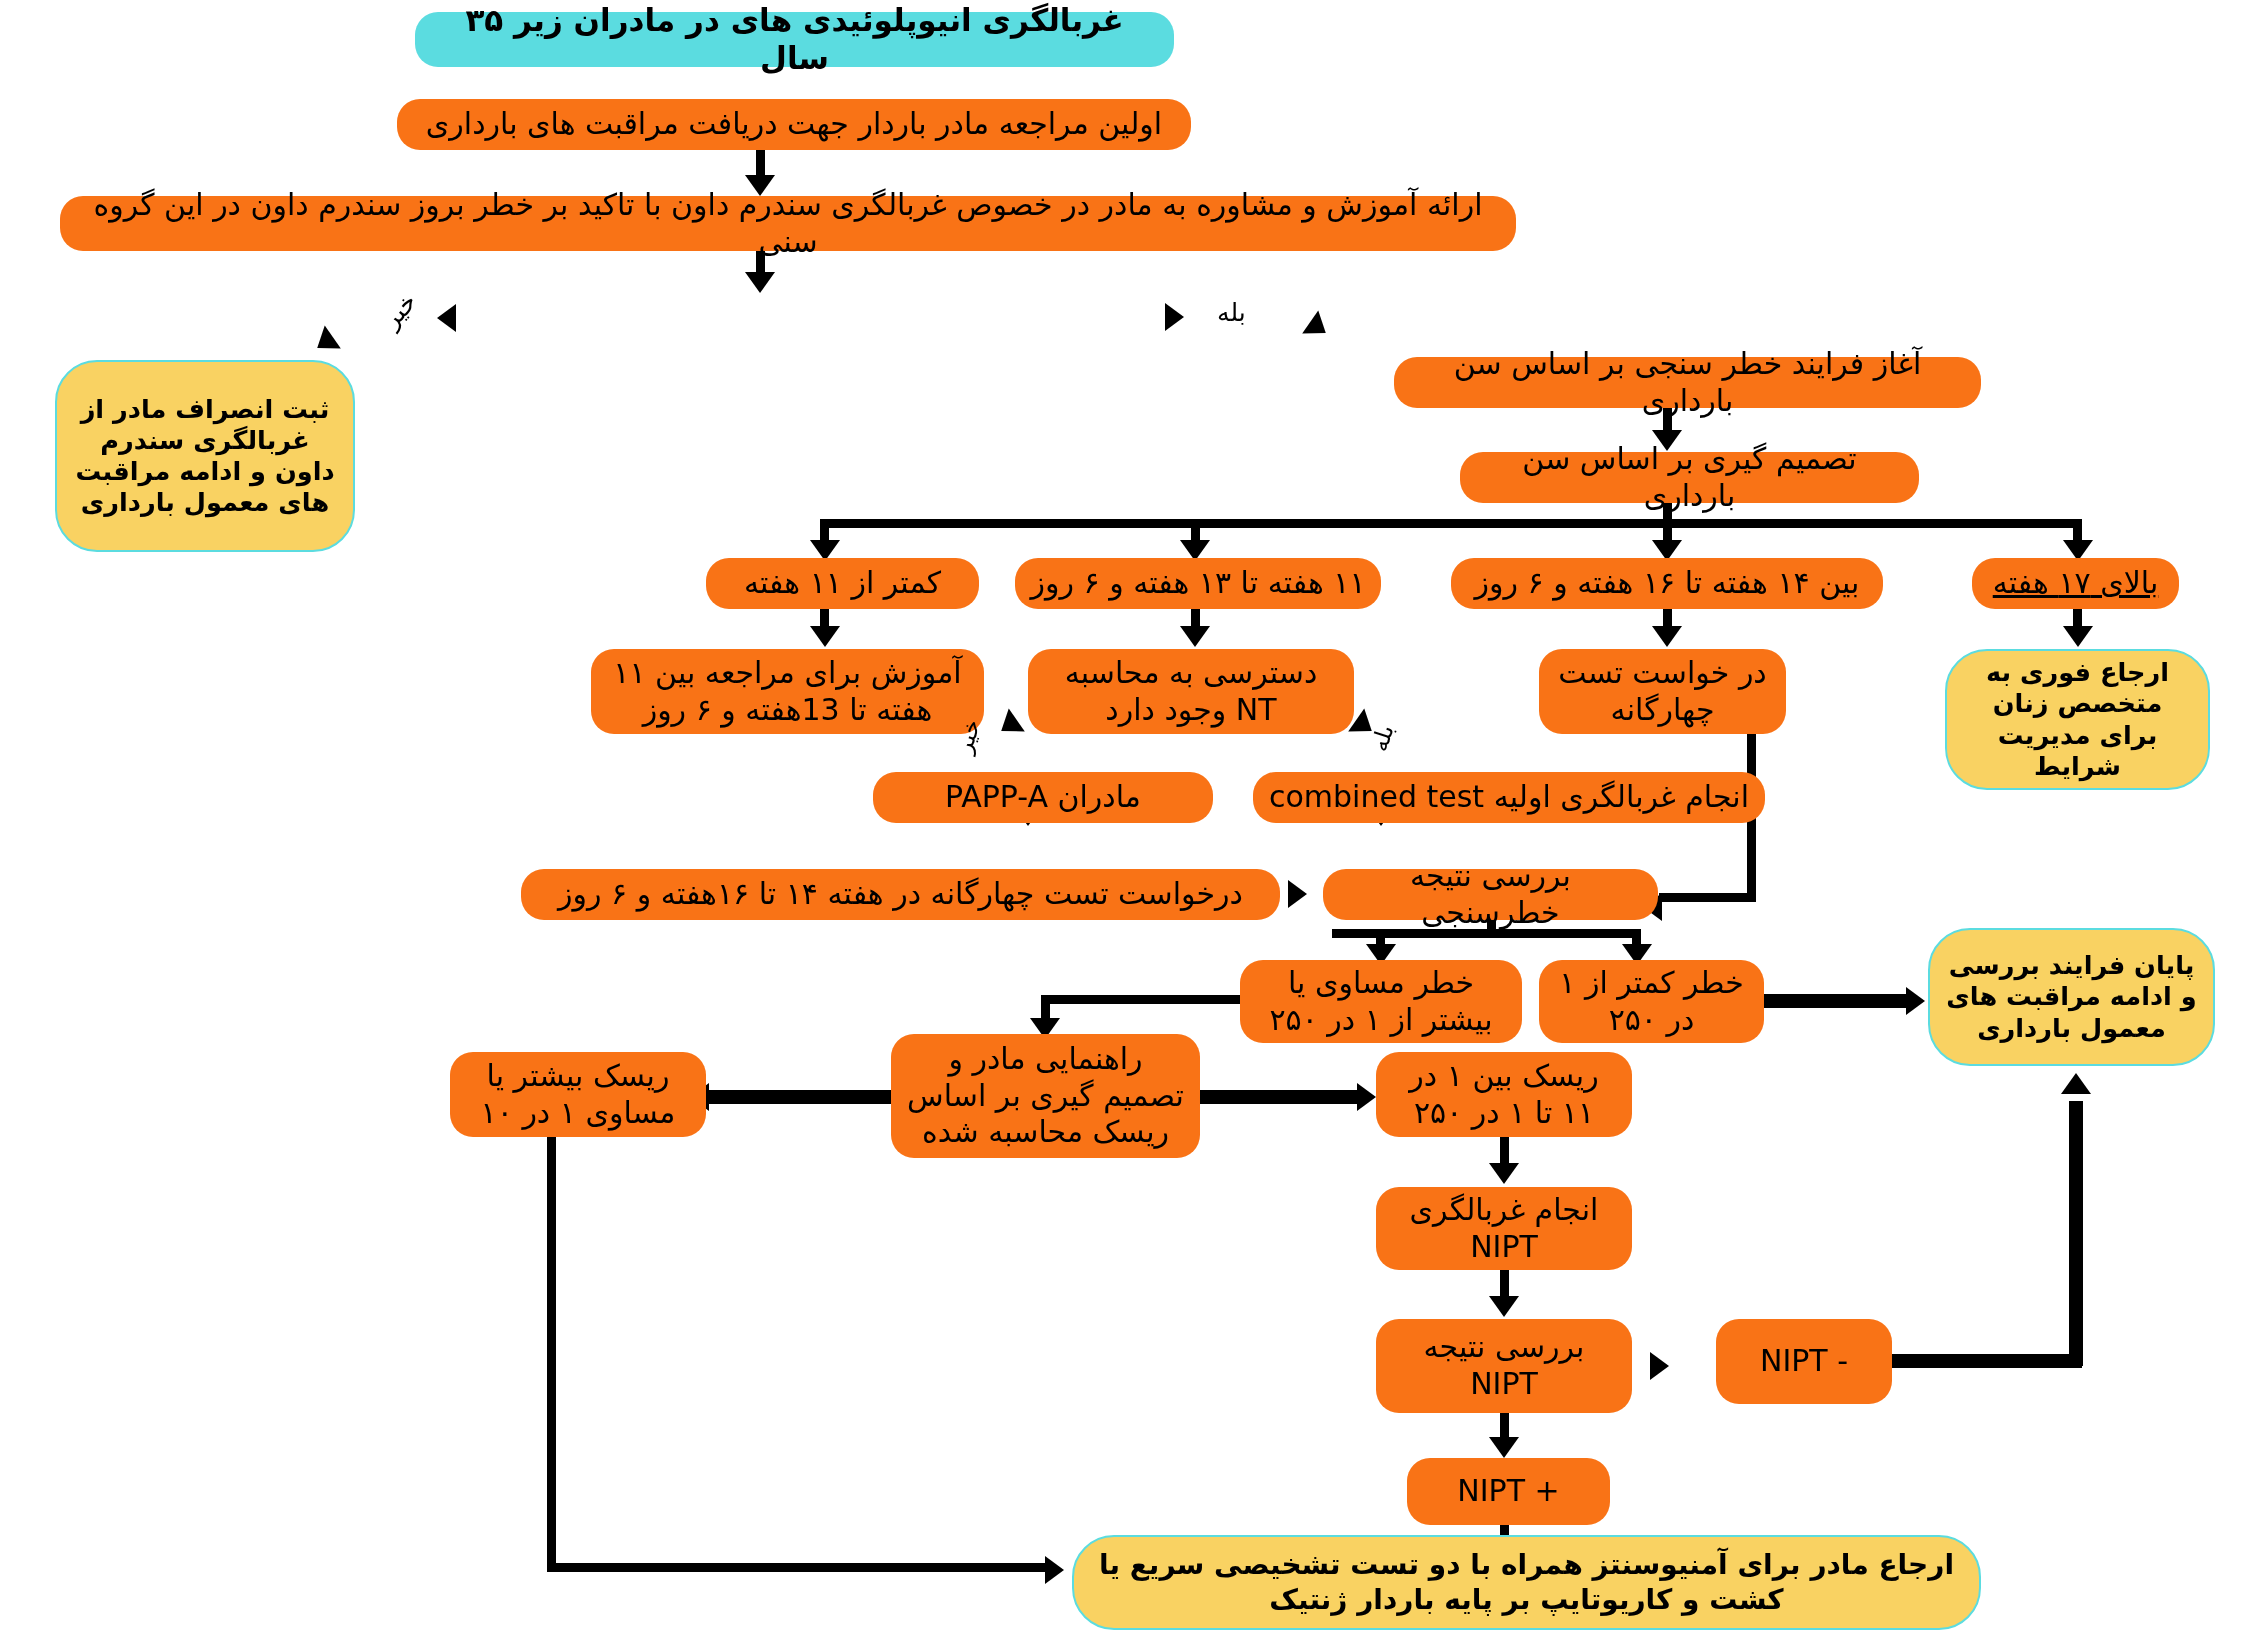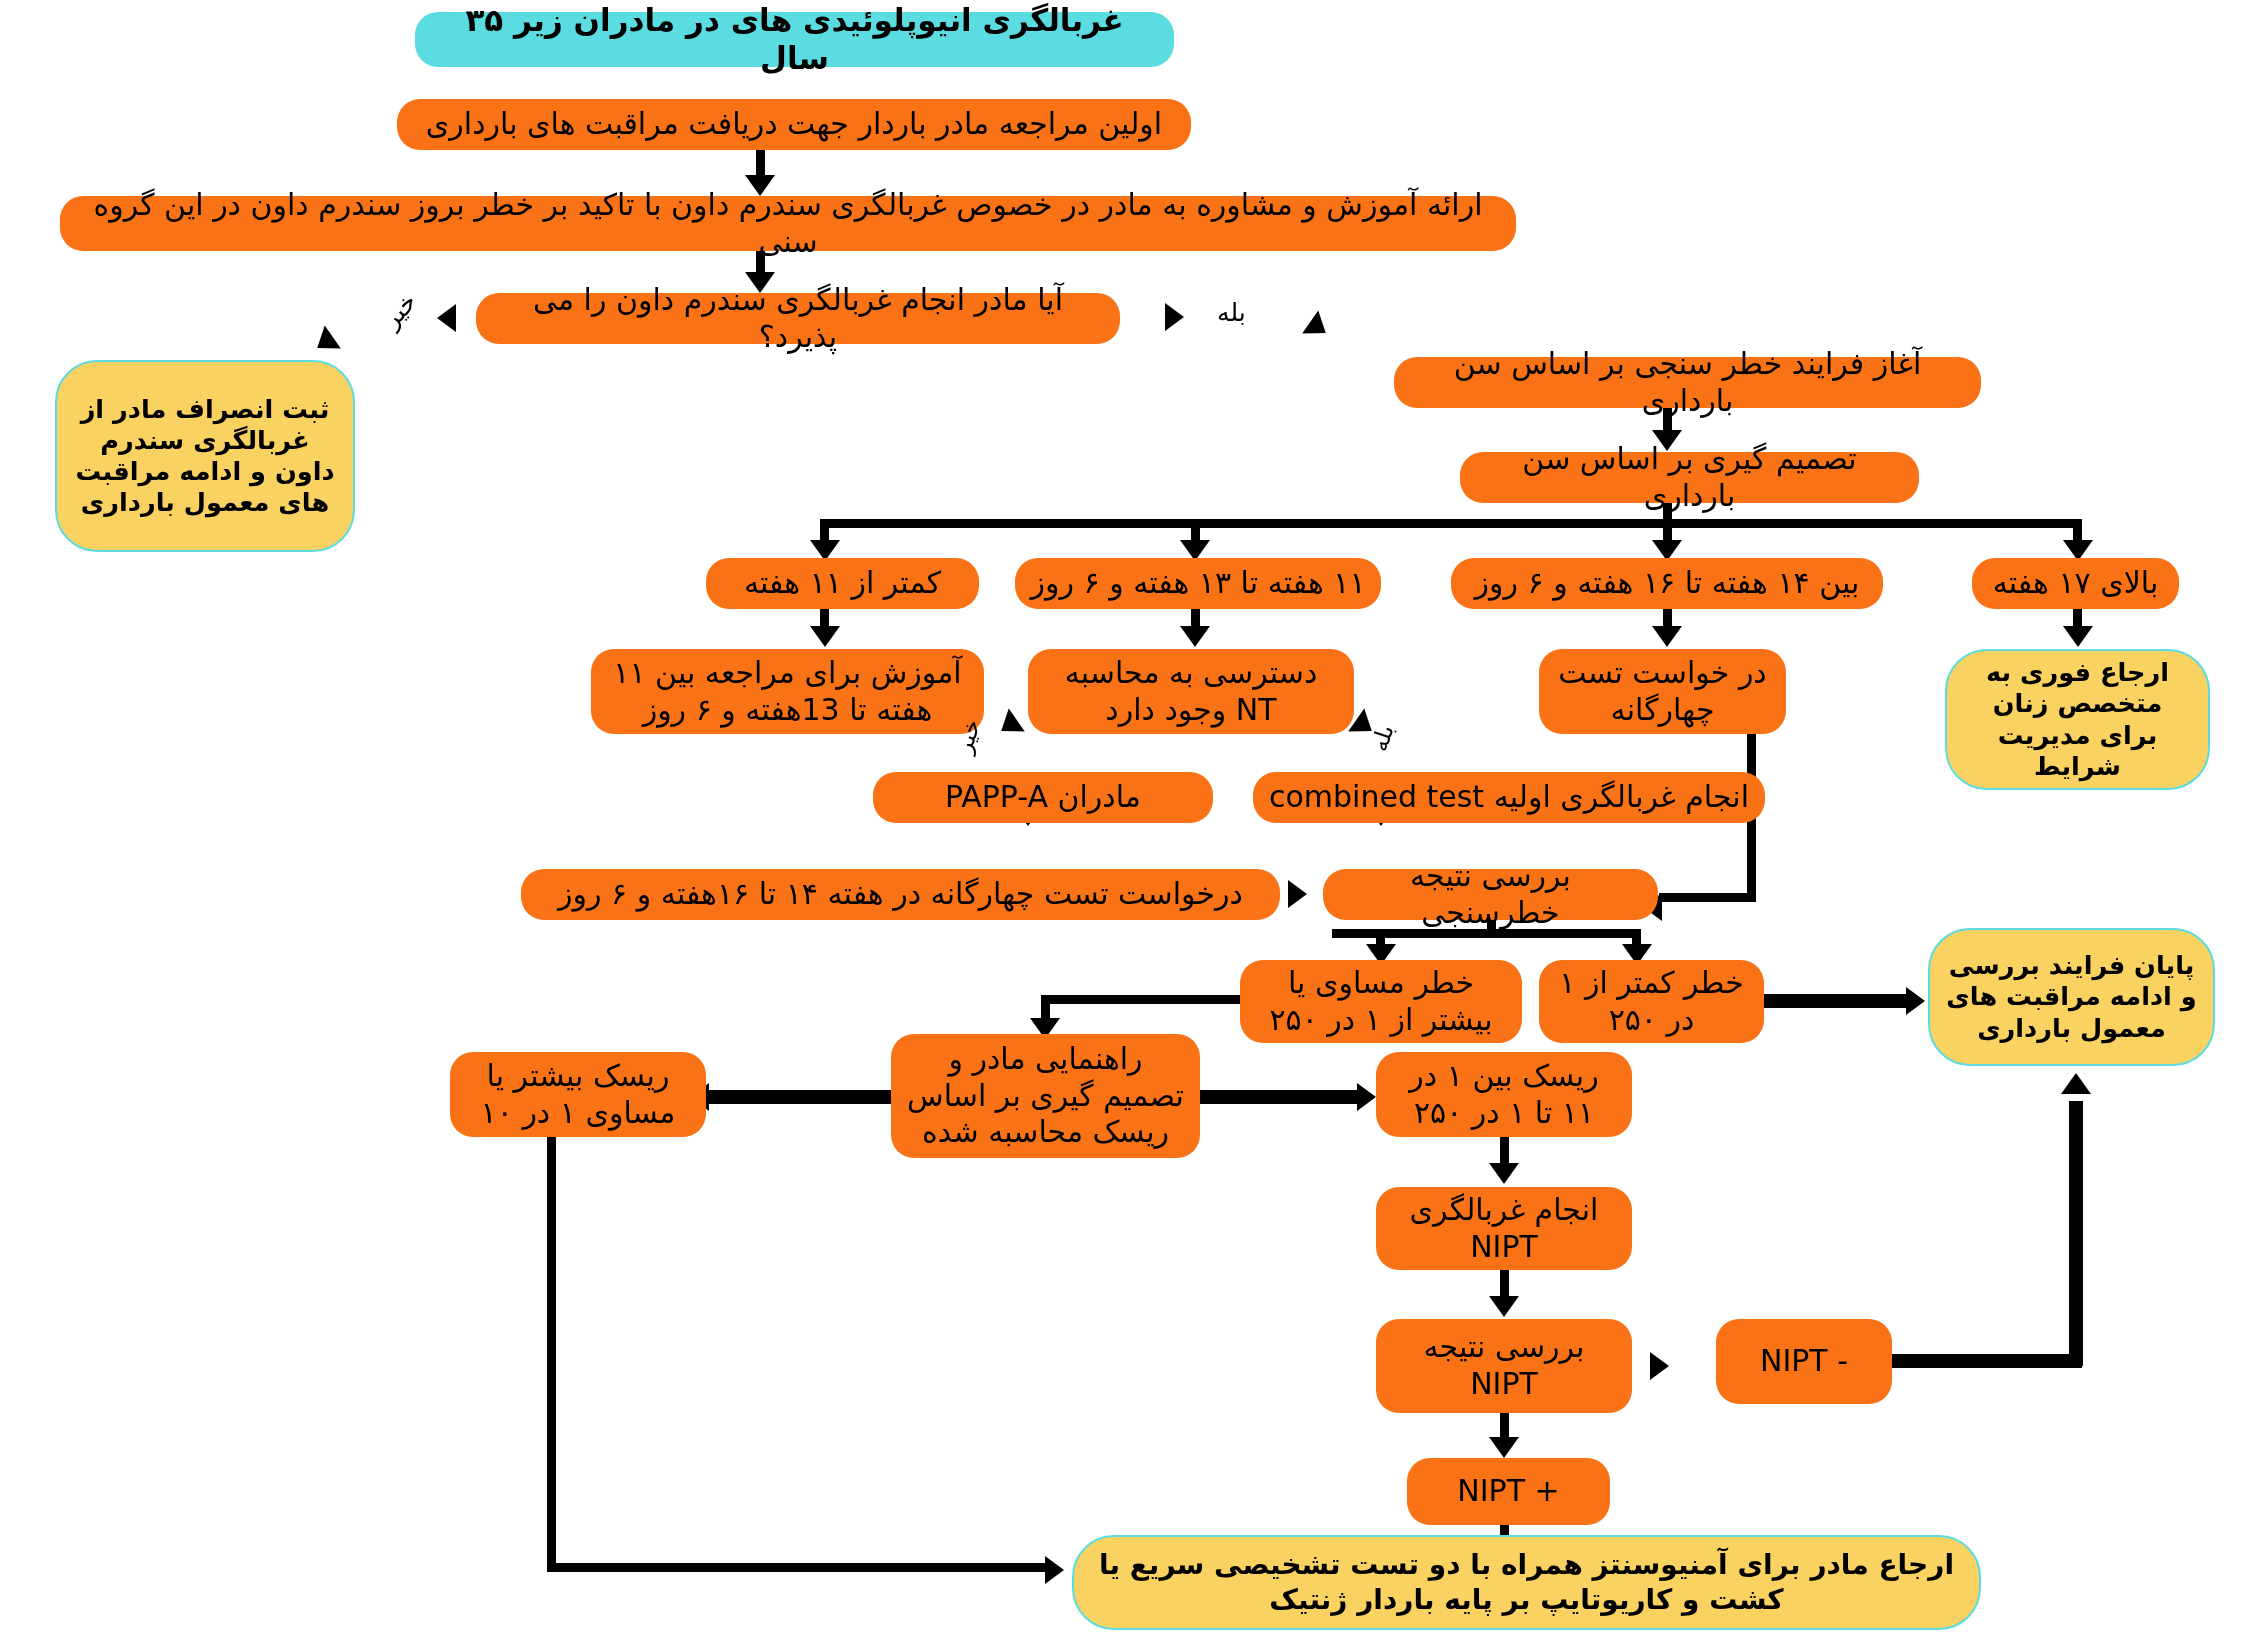--- a/index.html
+++ b/index.html
@@ -104,21 +104,20 @@
   <div class="node cyan" style="left:397px;top:99px;width:794px;height:51px;">اولین مراجعه مادر باردار جهت دریافت مراقبت های بارداری</div>
 
   <div class="ln lnv" style="left:756px;top:150px;height:30px;"></div>
   <div class="arrow arrow-down" style="left:745px;top:175px;"></div>
 
   <div class="node cyan" style="left:60px;top:196px;width:1456px;height:55px;">ارائه آموزش و مشاوره به مادر در خصوص غربالگری سندرم داون با تاکید بر خطر بروز سندرم داون در این گروه سنی</div>
 
   <div class="ln lnv" style="left:756px;top:251px;height:26.5px;"></div>
   <div class="arrow arrow-down" style="left:745px;top:272px;"></div>
 
-  <div class="node cyan" style="left:476px;top:293px;width:644px;height:51px;">آیا مادر انجام غربالگری سندرم داون را می پذیرد؟</div>
 
   <div class="arrow arrow-left" style="left:437px;top:304px;"></div>
   <div class="edge-label rot-a" style="left:381px;top:296px;">خیر</div>
   <div class="arrow arrow-dl" style="left:311px;top:333px;"></div>
 
   <div class="arrow arrow-right" style="left:1165px;top:303px;"></div>
   <div class="edge-label" style="left:1217px;top:298px;">بله</div>
   <div class="arrow arrow-dr" style="left:1304px;top:318px;"></div>
 
   <div class="node yellow" style="left:55px;top:360px;width:300px;height:192px;">ثبت انصراف مادر از غربالگری سندرم داون و ادامه مراقبت های معمول بارداری</div>
@@ -144,21 +143,21 @@
 
   <div class="ln lnv" style="left:2073px;top:519px;height:25px;"></div>
   <div class="arrow arrow-down" style="left:2063px;top:540px;"></div>
 
   <div class="node cyan" style="left:706px;top:558px;width:273px;height:51px;">کمتر از ۱۱ هفته</div>
 
   <div class="node cyan" style="left:1015px;top:558px;width:366px;height:51px;">۱۱ هفته تا ۱۳ هفته و ۶ روز</div>
 
   <div class="node cyan" style="left:1451px;top:558px;width:432px;height:51px;">بین ۱۴ هفته تا ۱۶ هفته و ۶ روز</div>
 
-  <div class="node cyan" style="left:1972px;top:558px;width:207px;height:51px;">بالای ۱۷ هفته</div>
+  <div class="node cyan" style="left:1972px;top:558px;width:207px;height:51px;text-decoration:underline;">بالای ۱۷ هفته</div>
 
   <div class="ln lnv" style="left:820px;top:609px;height:21px;"></div>
   <div class="arrow arrow-down" style="left:810px;top:626px;"></div>
 
   <div class="ln lnv" style="left:1191px;top:609px;height:21px;"></div>
   <div class="arrow arrow-down" style="left:1180px;top:626px;"></div>
 
   <div class="ln lnv" style="left:1663px;top:609px;height:21px;"></div>
   <div class="arrow arrow-down" style="left:1652px;top:626px;"></div>
 

